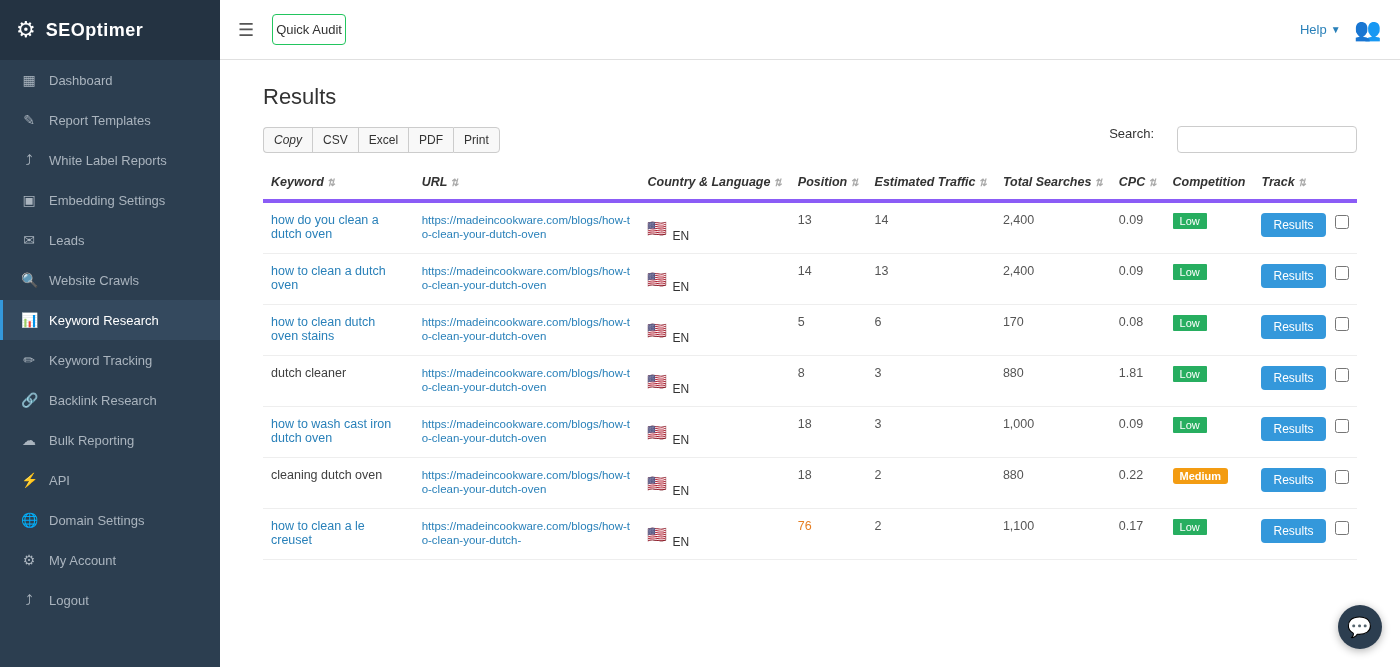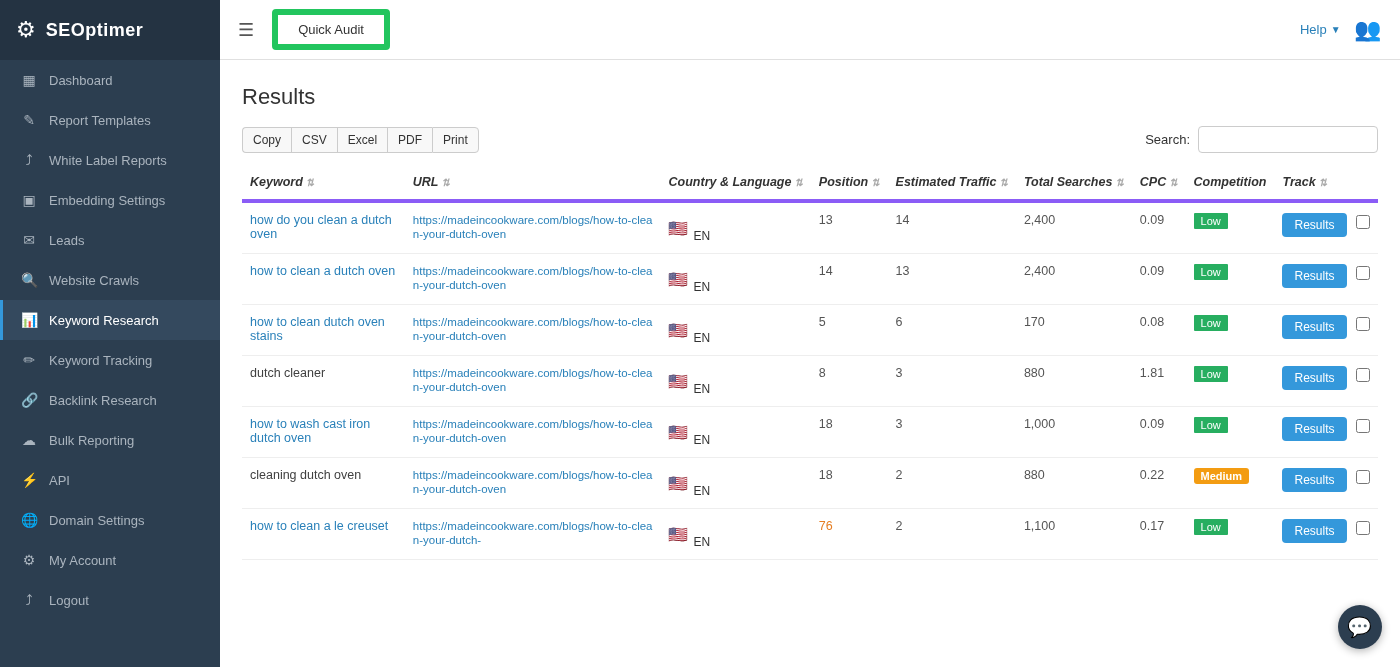--- a/index.html
+++ b/index.html
@@ -70,49 +70,49 @@
       border: 1px solid #ddd;
       border-radius: 4px;
       padding: 7px 12px;
       width: 280px;
       font-size: 13px;
       color: #999;
       outline: none;
     }
     #quick-audit-btn {
       background: #fff;
-      border: 6px solid #22c55e;
+      border: 1px solid #22c55e;
       border-radius: 4px;
-      padding: 7px 20px;
+      padding: 7px 3px;
       font-size: 13px;
       cursor: pointer;
       color: #333;
     }
     #topbar-right { margin-left: auto; display: flex; align-items: center; gap: 14px; }
     #help-btn { color: #2980b9; font-size: 13px; cursor: pointer; display: flex; align-items: center; gap: 4px; }
     #user-icon { font-size: 22px; color: #555; cursor: pointer; }
 
     
-    #content { flex: 1; overflow-y: auto; padding: 24px 22px; background: #fff; }
+    #content { flex: 1; overflow-y: auto; padding: 24px 43px; background: #fff; }
     #results-title { font-size: 22px; font-weight: 400; color: #333; margin-bottom: 16px; }
 
     
     #table-controls { display: flex; align-items: center; margin-bottom: 12px; gap: 0; }
     .export-btn {
       border: 1px solid #ccc;
       background: #f8f8f8;
       padding: 5px 10px;
       font-size: 12px;
       cursor: pointer;
       color: #333;
       border-right: none;
     }
-    .export-btn:first-child { border-radius: 4px 0 0 4px; }
+    .export-btn:first-child { border-radius: 4px 0 0 4px; font-style: italic; }
     .export-btn:last-child { border-right: 1px solid #ccc; border-radius: 0 4px 4px 0; }
-    #search-area { margin-left: auto; display: flex; align-items: center; gap: 8px; }
+    #search-area { margin-left: auto; display: flex; align-items: flex-start; gap: 23px; }
     #search-label { color: #333; font-size: 13px; }
     #search-input {
       border: 1px solid #ccc;
       border-radius: 4px;
       padding: 5px 10px;
       font-size: 13px;
       width: 180px;
       outline: none;
     }
 

